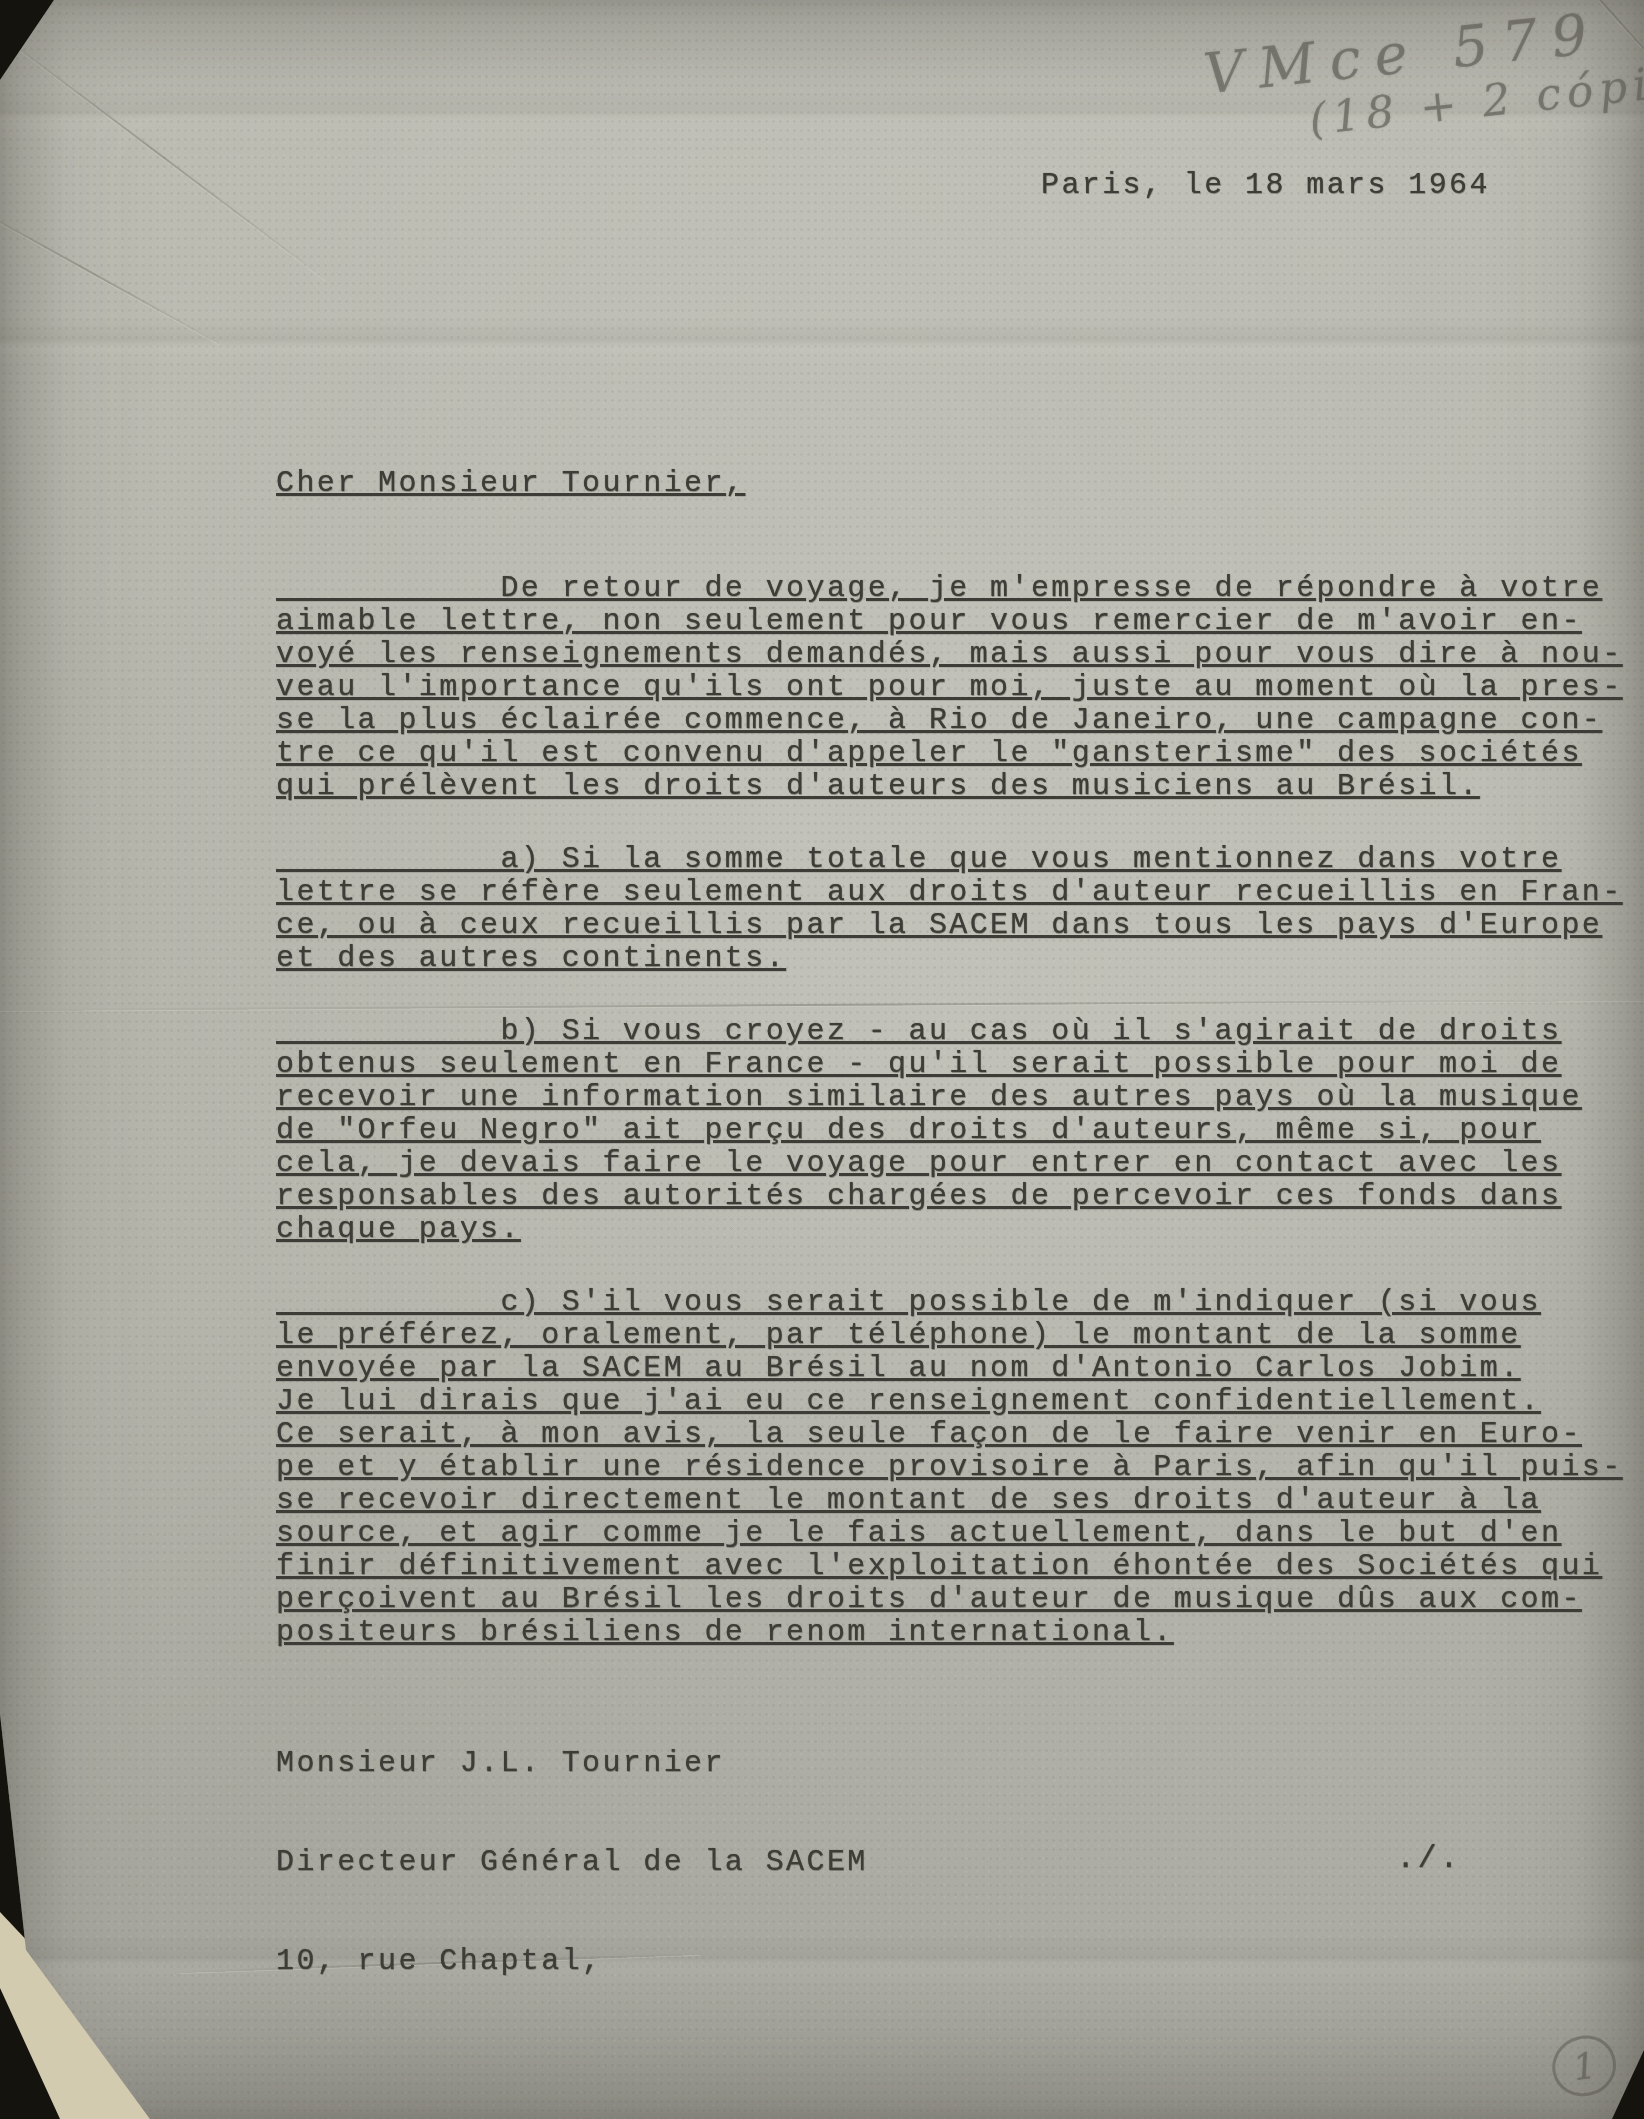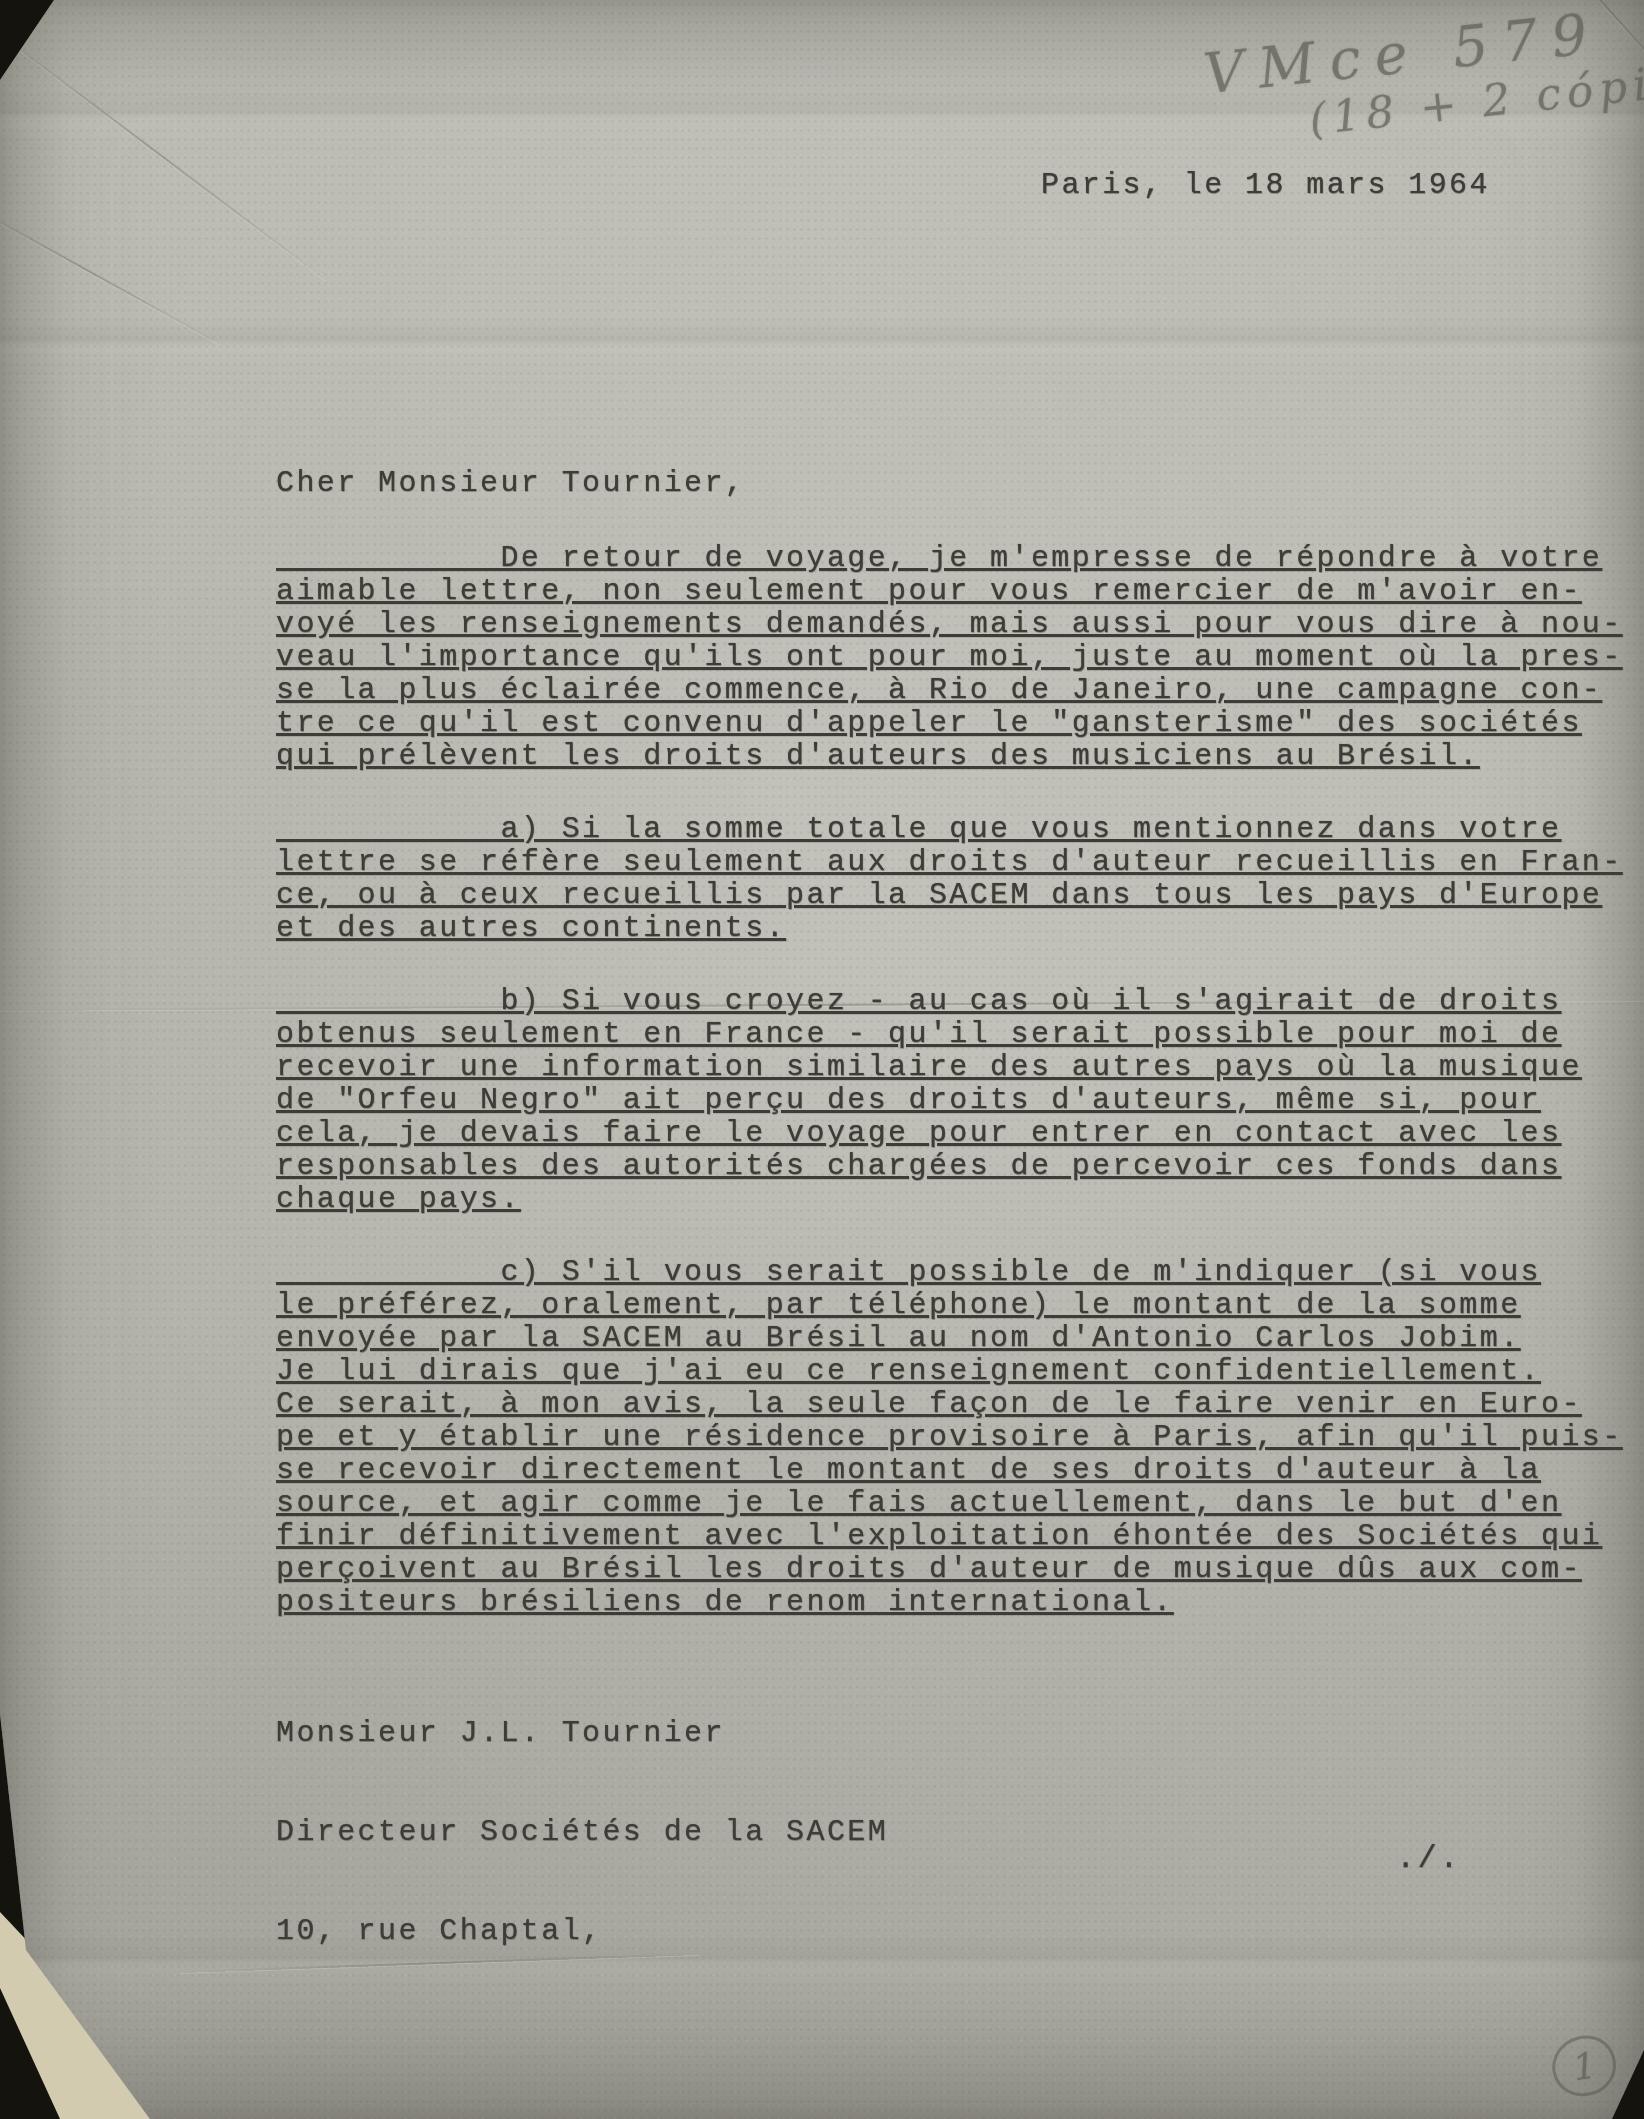--- a/index.html
+++ b/index.html
@@ -63,21 +63,21 @@
   
   .typed{
     font-family:"Liberation Mono","DejaVu Sans Mono",monospace;
     font-size:30px;line-height:33px;letter-spacing:2.4px;
     color:#3d3c36;
     text-shadow:0 0 1px rgba(61,60,54,0.70), 0.5px 0.5px 0.5px rgba(61,60,54,0.35);
     white-space:pre;
   }
   .date-line{position:absolute;left:1041px;top:169px;text-align:center;}
   .body-flow{position:absolute;left:276px;top:467px;width:1360px;}
-  .salutation{margin-bottom:42px;}
+  .salutation{margin-bottom:72px;text-decoration:underline;}
   .para{margin-bottom:40px;text-decoration:underline;}
   .address-block{margin-top:-8px;}
   .cont-mark{position:absolute;left:1396px;top:1842px;font-size:32px;}
   
   .pencil{
     font-family:"DejaVu Serif","Liberation Serif",serif;
     font-style:italic;
     color:rgba(96,94,85,0.62);
     text-shadow:0 0 2px rgba(96,94,85,0.30);
   }
@@ -153,21 +153,21 @@
 Je lui dirais que j'ai eu ce renseignement confidentiellement.
 Ce serait, à mon avis, la seule façon de le faire venir en Euro-
 pe et y établir une résidence provisoire à Paris, afin qu'il puis-
 se recevoir directement le montant de ses droits d'auteur à la
 source, et agir comme je le fais actuellement, dans le but d'en
 finir définitivement avec l'exploitation éhontée des Sociétés qui
 perçoivent au Brésil les droits d'auteur de musique dûs aux com-
 positeurs brésiliens de renom international.</div>
       <div class="typed address-block">
         <div>Monsieur J.L. Tournier</div>
-        <div>Directeur Sociétés de la SACEM</div>
+        <div>Directeur Général de la SACEM</div>
         <div>10, rue Chaptal,</div>
         
       </div>
     </div>
 
     <div class="typed cont-mark">./.</div>
 
     <div class="page-circle pencil">
       <span>1</span>
     </div>

